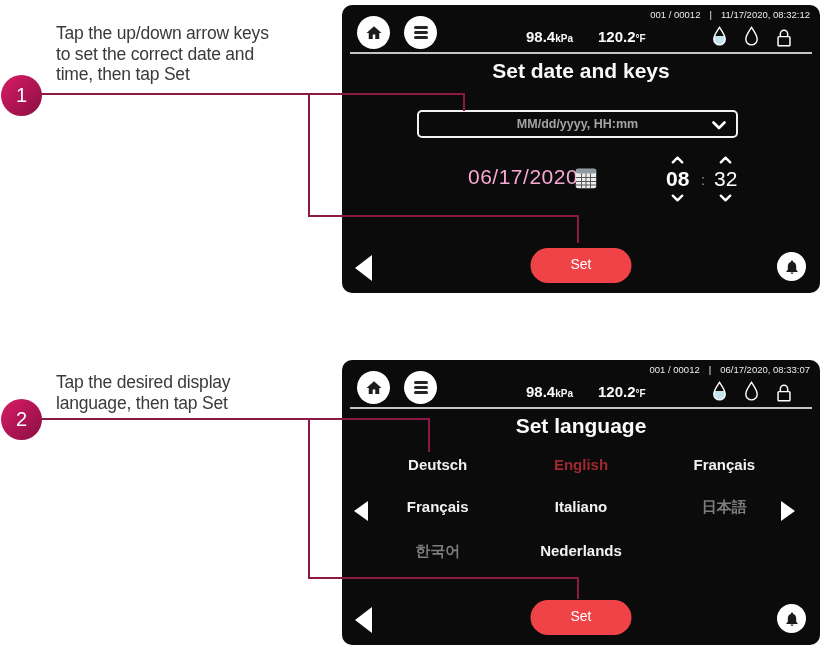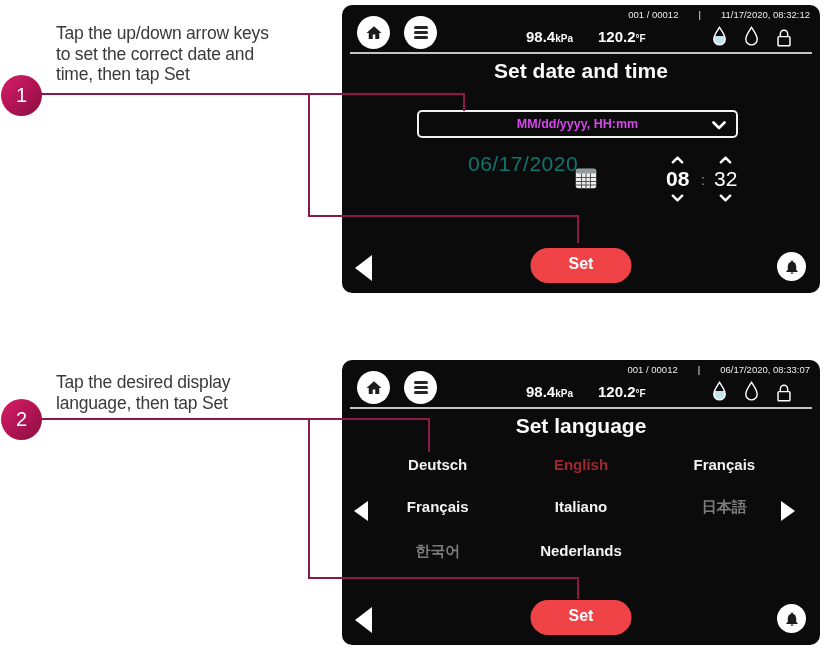--- a/index.html
+++ b/index.html
@@ -17,21 +17,21 @@
   #callout1-text { top:23px; }
   #callout2-circle { left:1px; top:399px; }
   #callout2-text { top:372px; }
   .callout-line { position:absolute; background:#8c1845; z-index:5; }
 
   
   .screen { position:absolute; left:342px; width:478px; background:#0b0b0b; border-radius:10px; z-index:1; }
   #screen1 { top:5px;   height:288px; }
   #screen2 { top:360px; height:285px; }
 
-  .status { position:absolute; top:4px; right:10px; display:flex; gap:20px;
+  .status { position:absolute; top:4px; right:10px; display:flex; gap:9px;
       font-size:9.5px; color:#ececec; }
   .circle-btn { position:absolute; width:33px; height:33px; border-radius:50%;
       background:#fff; display:flex; flex-direction:column; align-items:center; justify-content:center; cursor:pointer; }
   .home-btn { left:15px; top:11px; }
   .menu-btn { left:62px; top:11px; }
   .menu-glyph { display:flex; flex-direction:column; gap:2.5px; }
   .menu-glyph i { display:block; width:14px; height:2.5px; background:#262626; border-radius:2px; }
 
   .readout { position:absolute; top:23px; color:#fafafa; font-size:15px; font-weight:bold; }
   .readout .unit { font-size:10px; font-weight:600; }
@@ -40,40 +40,40 @@
 
   .status-icons { position:absolute; right:25px; top:19px; display:flex; gap:11px; align-items:flex-end; }
   .header-divider { position:absolute; top:47px; left:8px; right:8px; height:1.5px; background:#c4c4c4; }
 
   .screen-title { position:absolute; top:54px; left:0; right:0; text-align:center;
       color:#fafafa; font-size:21px; font-weight:600; }
 
   
   .format-select { position:absolute; left:75px; top:105px; width:321px; height:28px;
       border:2px solid #f2f2f2; border-radius:5px; display:flex; align-items:center;
-      justify-content:center; color:#d946ef; font-size:12.5px; font-weight:bold; cursor:pointer; }
+      justify-content:center; color:#a3a3a3; font-size:12.5px; font-weight:bold; cursor:pointer; }
   .format-select .chev { position:absolute; right:10px; top:9px; }
 
-  .date-value { position:absolute; left:126px; top:147px; color:#0f766e; font-size:21px; letter-spacing:0.5px; }
+  .date-value { position:absolute; left:126px; top:160px; color:#f9a8d4; font-size:21px; letter-spacing:0.5px; }
   .calendar-icon { position:absolute; left:233px; top:163px; cursor:pointer; }
 
   .spinner { position:absolute; display:flex; flex-direction:column; align-items:center; gap:3px; top:151px; }
   .spinner .num { color:#fff; font-size:21px; }
   .spin-btn { cursor:pointer; line-height:0; }
   #hour-spinner { left:324px;font-weight:bold; }
   #minute-spinner { left:372px; }
   .time-colon { position:absolute; left:359px; top:167px; color:#9a9a9a; font-size:14px; }
 
   
   .back-btn { position:absolute; left:13px; bottom:12px; width:0; height:0; cursor:pointer;
       border-top:13px solid transparent; border-bottom:13px solid transparent; border-right:17px solid #fff; }
   .set-btn { position:absolute; left:50%; transform:translateX(-50%); bottom:10px;
       width:101px; height:35px; background:#ef4348; border-radius:18px; color:#fff;
-      font-size:16px; display:flex; align-items:center; justify-content:center;
-      padding-bottom:3px; cursor:pointer;font-weight:bold; }
+      font-size:14px; display:flex; align-items:center; justify-content:center;
+      padding-bottom:3px; cursor:pointer; }
   .bell-btn { position:absolute; right:14px; bottom:12px; width:29px; height:29px;
       background:#fff; border-radius:50%; display:flex; align-items:center; justify-content:center; cursor:pointer; }
 
   
   .lang-grid { position:absolute; left:24px; top:96px; width:430px; display:grid;
       grid-template-columns:1fr 1fr 1fr; row-gap:25px; }
   .lang { text-align:center; font-size:15px; font-weight:600; color:#f2f2f2; cursor:pointer; }
   .lang.selected { color:#a02730; }
   .lang.dimmed  { color:#7d7d7d; }
   .lang-prev { position:absolute; left:12px; top:141px; width:0; height:0; cursor:pointer;
@@ -137,21 +137,21 @@
     <svg width="21" height="26" viewBox="0 0 24 28">
       <path d="M12 3 C9 7.5 5.5 12 5.5 16.5 a6.5 6.5 0 0 0 13 0 C18.5 12 15 7.5 12 3 Z" fill="none" stroke="#fff" stroke-width="1.6"></path>
     </svg>
     <svg width="22" height="24" viewBox="0 0 24 24">
       <path d="M8 10.5 V7.5 a4 4 0 0 1 8 0 v3" fill="none" stroke="#fff" stroke-width="1.6"></path>
       <rect x="5.5" y="10.5" width="13" height="10" rx="1" fill="none" stroke="#fff" stroke-width="1.6"></rect>
     </svg>
   </div>
   <div class="header-divider"></div>
 
-  <div class="screen-title">Set date and time</div>
+  <div class="screen-title">Set date and keys</div>
 
   <div class="format-select">
     <span>MM/dd/yyyy, HH:mm</span>
     <svg class="chev" width="14" height="9" viewBox="0 0 14 9">
       <polyline points="1.5,1.5 7,7 12.5,1.5" fill="none" stroke="#fff" stroke-width="2.6" stroke-linecap="round" stroke-linejoin="round"></polyline>
     </svg>
   </div>
 
   <div class="date-value">06/17/2020</div>
   <div class="calendar-icon">

